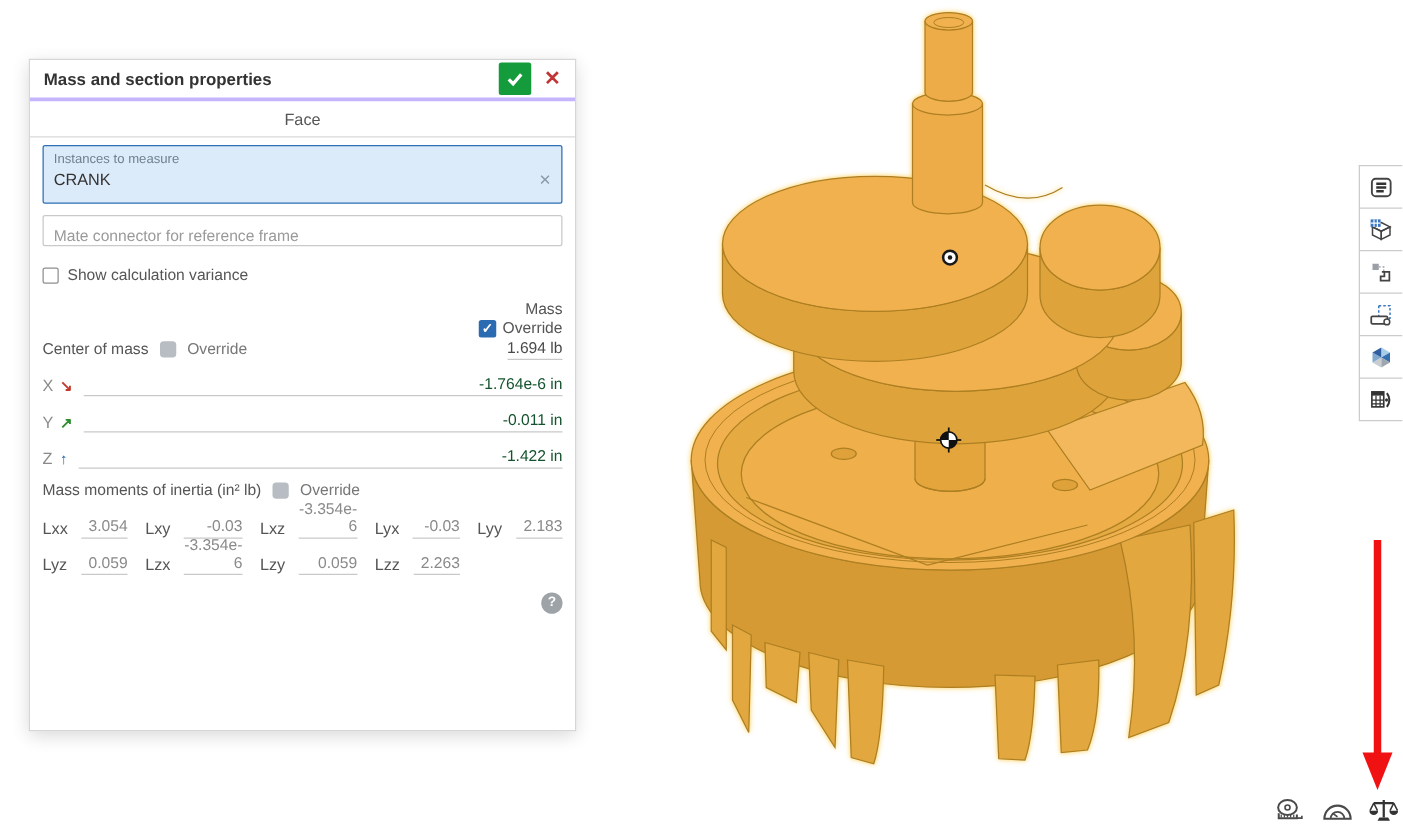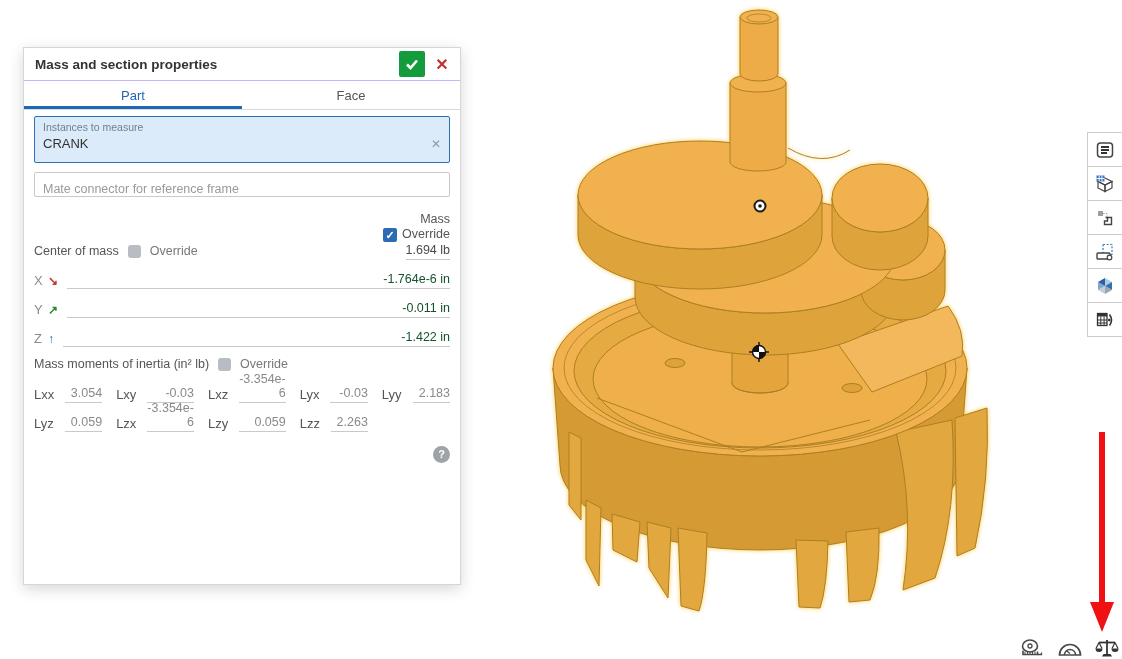--- a/index.html
+++ b/index.html
@@ -9,21 +9,21 @@
 
   
   #viewport { position:absolute; left:0; top:0; width:1122px; height:659px; }
   .model-glow { filter: drop-shadow(0 0 2px rgba(255,201,62,.95)); }
 
   
   #dialog { position:absolute; left:23px; top:47px; width:438px; height:538px;
             background:#fff; border:1px solid #d6d6d6;
             box-shadow:0 4px 14px rgba(0,0,0,.16); }
   .dlg-header { height:33px; display:flex; align-items:center; padding:0 7px 0 11px;
-                border-bottom:1px solid #c4b5fd; }
+                border-bottom:3px solid #c4b5fd; }
   .dlg-title { font-size:13.5px; font-weight:bold; color:#333; flex:1; }
   .btn-commit { width:26px; height:26px; background:#149c3c; border:none; border-radius:2px;
                 display:flex; align-items:center; justify-content:center; cursor:pointer; }
   .btn-close { width:22px; height:26px; background:none; border:none; color:#c23434;
                font-size:16px; font-weight:bold; margin-left:6px; cursor:pointer;
                display:flex; align-items:center; justify-content:center; }
   .dlg-tabs { display:flex; height:29px; border-bottom:1px solid #d9d9d9; }
   .tab { flex:1; display:flex; align-items:center; justify-content:center;
          font-size:13px; color:#555; cursor:pointer; }
   .tab.active { color:#1f68b4; box-shadow:inset 0 -3px 0 #1f68b4; }
@@ -167,39 +167,42 @@
         <svg width="16" height="16" viewBox="0 0 16 16">
           <polyline points="3,8.5 6.5,12 13,4.5" fill="none" stroke="#fff" stroke-width="2.6"></polyline>
         </svg>
       </button>
       <button class="btn-close">
         <span>✕</span>
       </button>
     </div>
 
     <div class="dlg-tabs">
-      <div class="tab active">Part</div>
       <div class="tab">Face</div>
     </div>
 
     <div class="dlg-body">
       <div class="instances-field">
         <div class="fld-label">Instances to measure</div>
         <div class="fld-valrow">
           <span class="fld-value">CRANK</span>
           <button class="fld-clear">
             <span>✕</span>
           </button>
         </div>
       </div>
 
       <div class="mate-input">
         <span class="placeholder">Mate connector for reference frame</span>
       </div>
 
+      <div class="variance-row">
+        <span class="chk"></span>
+        <span class="lbl">Show calculation variance</span>
+      </div>
 
       <div class="prop-row">
         <span class="lbl">Mass</span>
         <span class="ovr">
           <span class="chk checked">✓</span>
           <span class="lbl">Override</span>
         </span>
         <span class="value-line">1.694 lb</span>
       </div>
 

